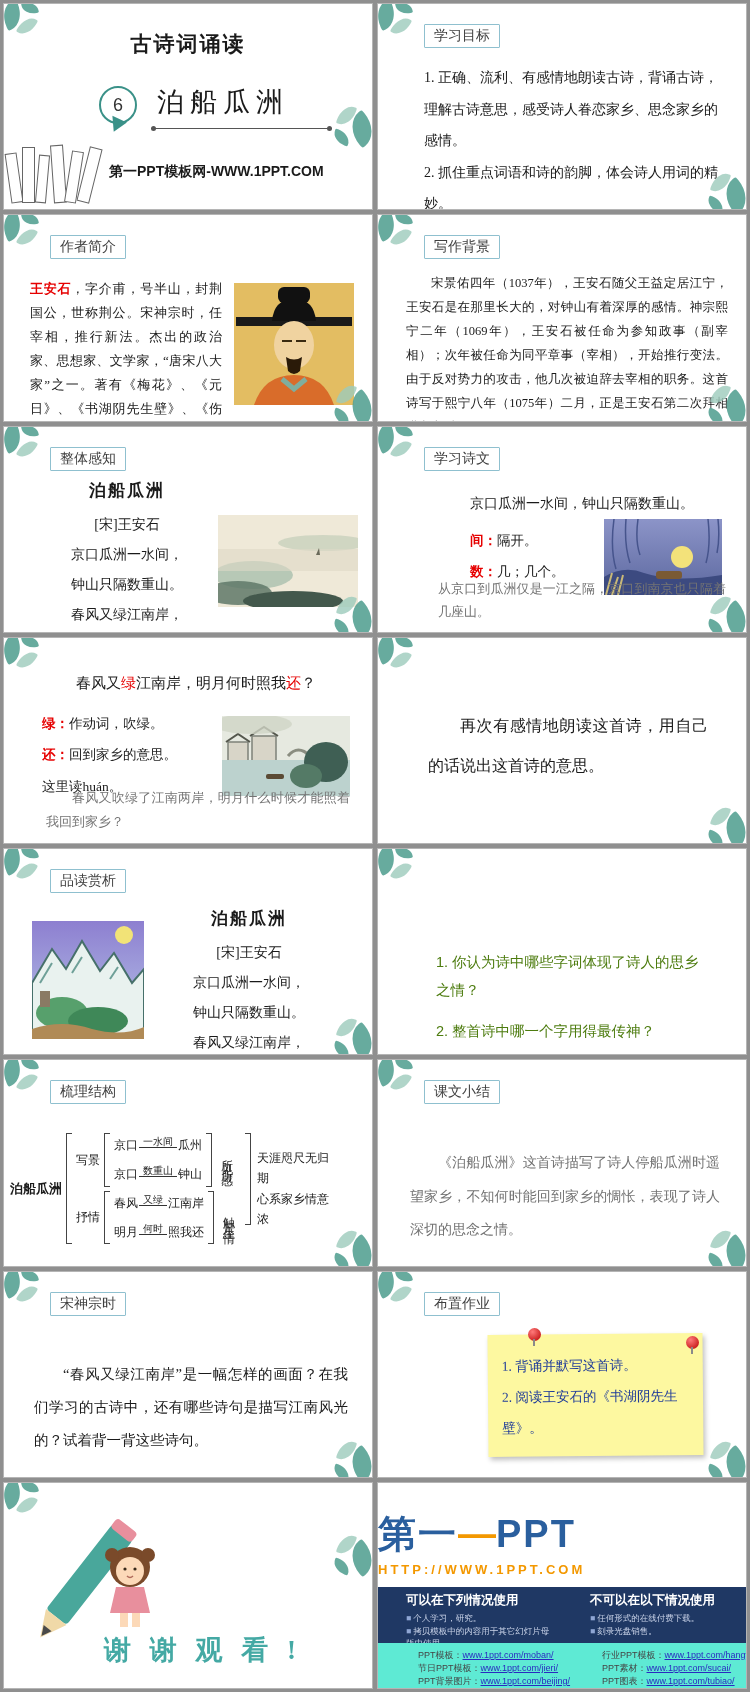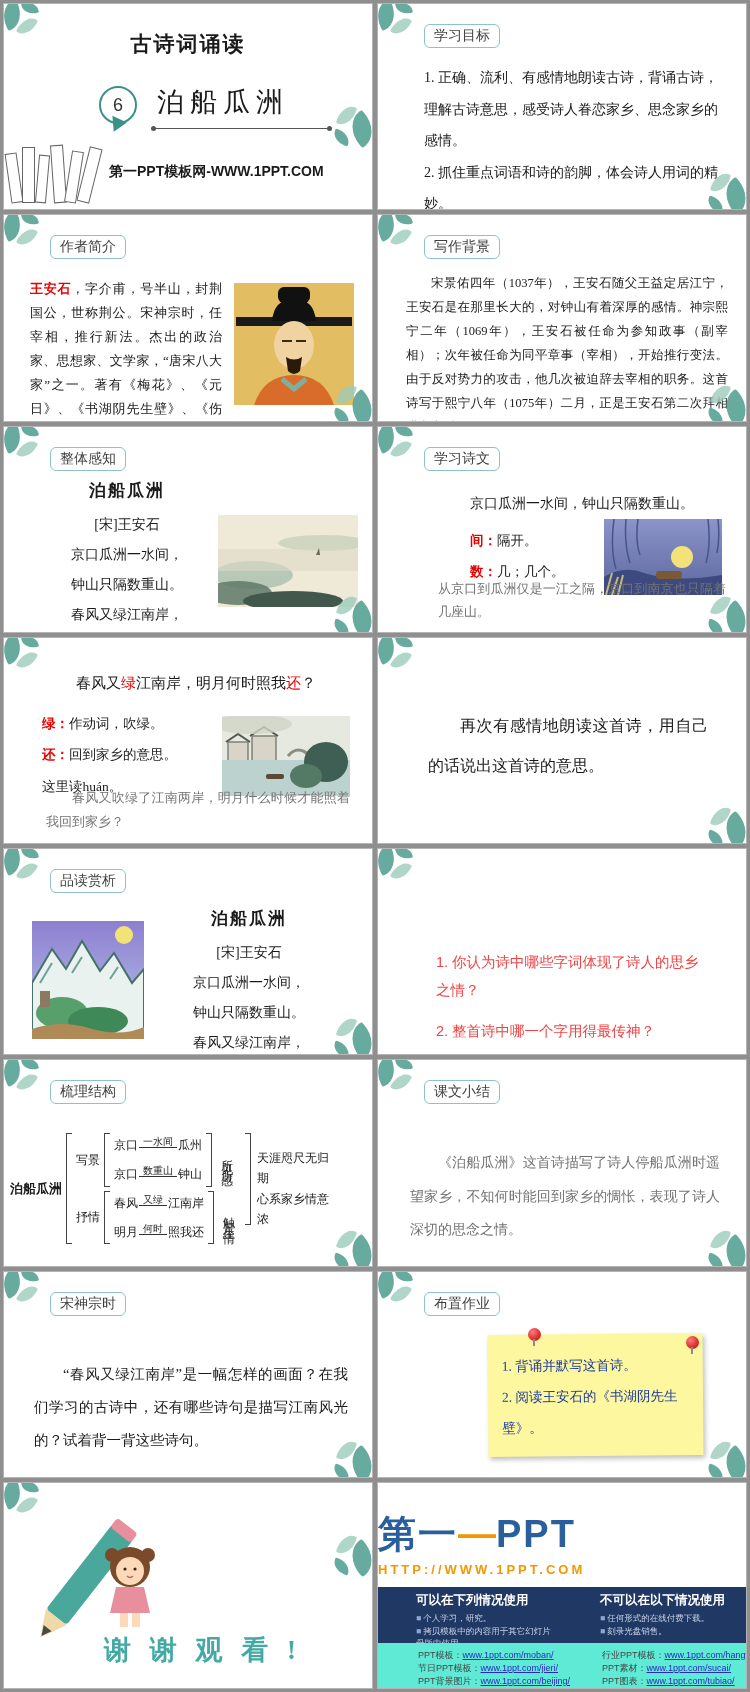--- a/index.html
+++ b/index.html
@@ -1,19 +1,19 @@
 <!DOCTYPE html>
 <html><head>
 <meta charset="utf-8">
 <style>
   html,body{margin:0;padding:0;background:#c8c8c8;}
   .grid{width:750px;height:1692px;display:grid;grid-template-columns:1fr 1fr;grid-template-rows:repeat(8,1fr);
     gap:4px;background:#8f8f8f;padding:3px;box-sizing:border-box;font-family:"Liberation Serif",serif;}
   .slide{background:#fff;position:relative;overflow:hidden;border:1px solid #b5b5b5;box-sizing:border-box;color:#1a1a1a;}
-  .badge{position:absolute;top:20px;left:46px;border:1px solid #8fc0cf;border-radius:6px;padding:2px 9px;
+  .badge{position:absolute;top:20px;left:46px;border:1px solid #8fc0cf;border-radius:1px;padding:2px 9px;
     font-family:"Liberation Sans",sans-serif;font-size:14px;color:#3f3f3f;background:#fff;z-index:3;}
   
   .leaf{position:absolute;z-index:1;pointer-events:none;}
   .leaf i{position:absolute;background:#57a293;border-radius:85% 8% 85% 8%;opacity:.9;}
   .leaf i.lt{background:#9ccabb;opacity:.8;}
   .tl{top:-4px;left:-4px;width:46px;height:46px;}
   .tl i:nth-child(1){width:20px;height:26px;transform:rotate(-25deg);top:2px;left:2px;}
   .tl i:nth-child(2){width:14px;height:20px;transform:rotate(30deg);top:16px;left:20px;}
   .tl i:nth-child(3){width:12px;height:16px;transform:rotate(80deg);top:0;left:24px;}
   .br{bottom:-4px;right:-4px;width:52px;height:52px;}
@@ -64,30 +64,30 @@
   .pin2::after{content:"";position:absolute;left:5px;top:11px;width:2px;height:7px;background:#8a8a8a;}
   
   .thanks{position:absolute;left:100px;bottom:20px;font-size:27px;color:#44a9a4;letter-spacing:6px;font-weight:bold;}
   
   .logo{position:absolute;top:26px;width:100%;font-family:"Liberation Sans",sans-serif;}
   .logo .lb{font-size:38px;font-weight:900;color:#2a5f9e;letter-spacing:2px;}
   .logo .ld{font-size:38px;font-weight:900;color:#f39800;}
   .logo .lurl{margin-top:2px;font-size:13px;font-weight:bold;color:#f39800;letter-spacing:3px;}
   .navy{position:absolute;top:104px;left:0;right:0;height:56px;background:#1f3864;color:#fff;display:flex;
     font-family:"Liberation Sans",sans-serif;}
-  .navy .ncol{width:50%;padding:5px 10px 0 38px;box-sizing:border-box;font-family:Liberation Serif, serif;}
+  .navy .ncol{width:50%;padding:5px 10px 0 28px;box-sizing:border-box;font-family:Liberation Serif, serif;}
   .navy h4{margin:0 0 3px 0;font-size:12.5px;}
   .navy .bullet{font-size:8.5px;color:#c9d3e8;line-height:1.5;}
   .navy .sq{color:#8fa6d4;margin-right:2px;}
   .linkarea{position:absolute;top:160px;left:0;right:0;bottom:0;background:#5eead4;display:flex;
     font-family:"Liberation Sans",sans-serif;font-size:9px;}
   .lcol{width:50%;padding:6px 2px 0 40px;box-sizing:border-box;}
   .lrow{line-height:1.45;white-space:nowrap;color:#444;}
   .lrow a{color:#2a2ac0;text-decoration:underline;cursor:pointer;}
-  .s10q{font-family:"Liberation Sans",sans-serif;font-size:14.5px;line-height:1.9;color:#ef4444;}
+  .s10q{font-family:"Liberation Sans",sans-serif;font-size:14.5px;line-height:1.9;color:#4d7c0f;}
 </style>
 </head>
 <body>
 
 <div class="grid">
 
   <section class="slide">
     <div class="leaf tl">
         <i></i>
         <i class="lt"></i>

